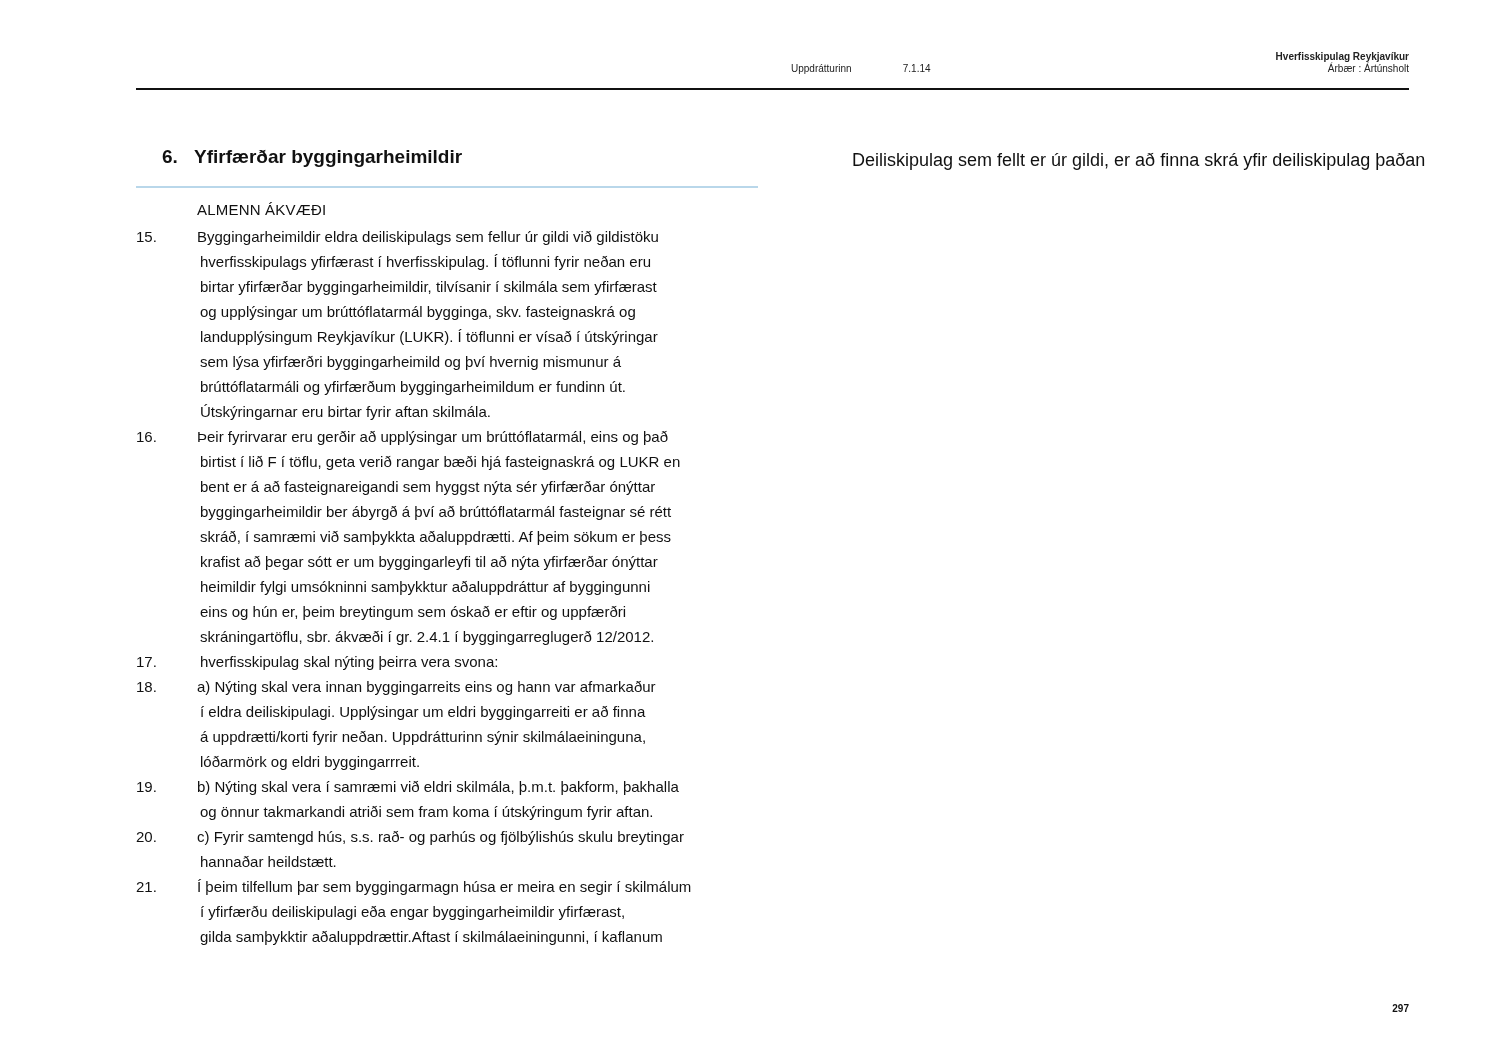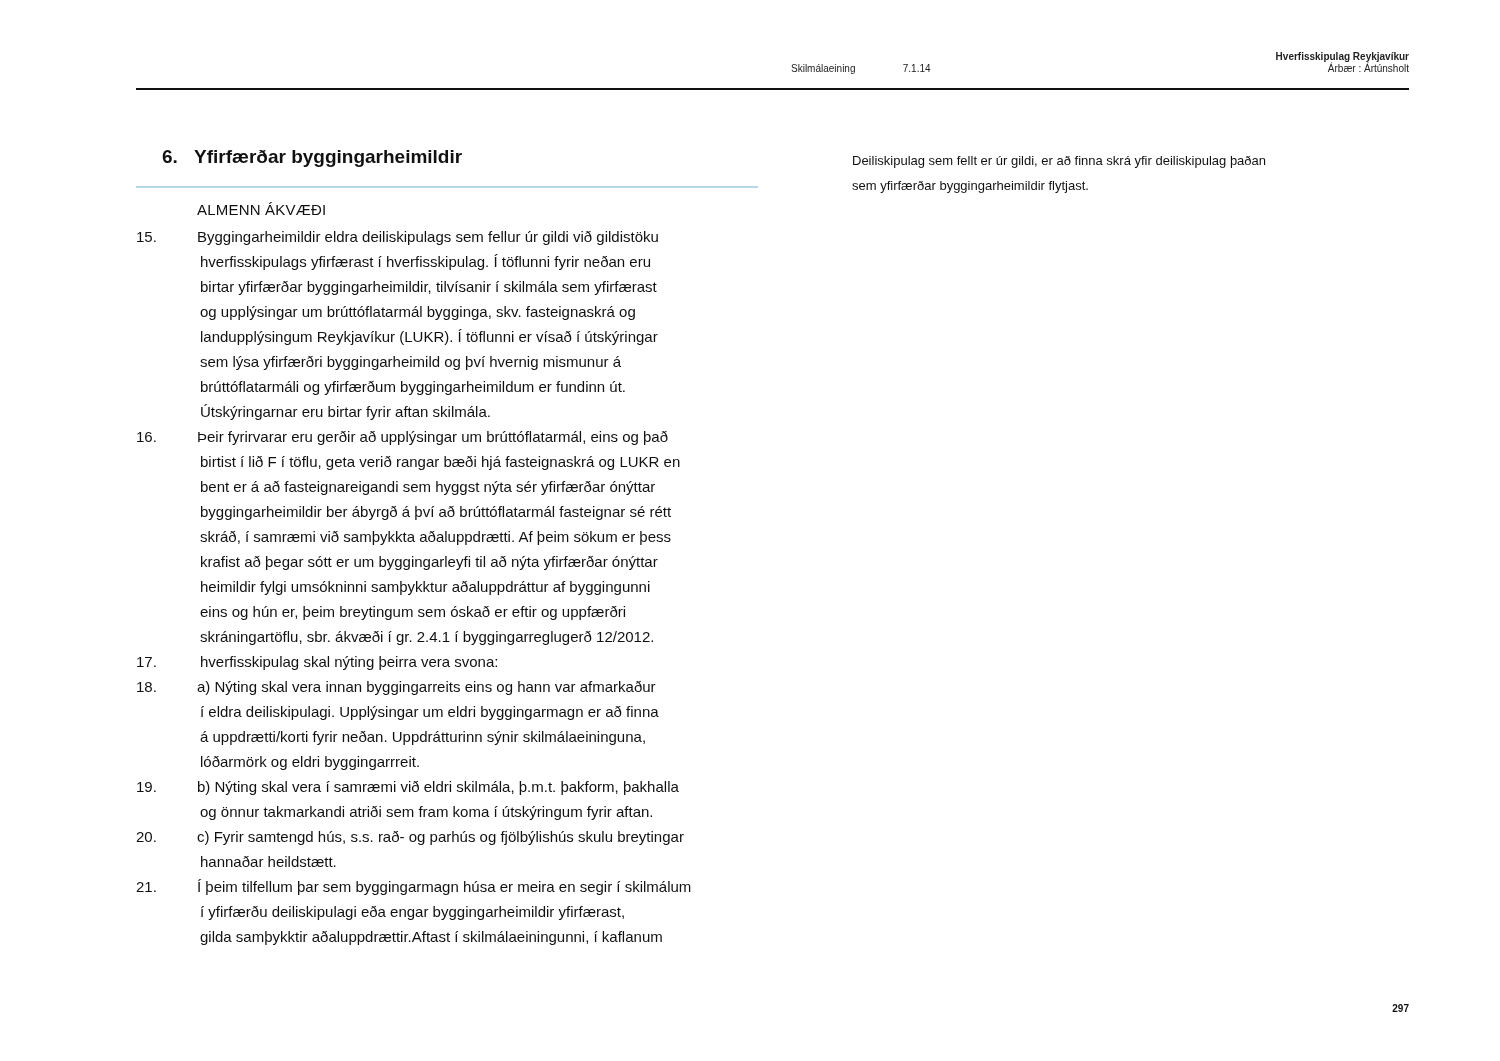--- a/index.html
+++ b/index.html
@@ -20,30 +20,30 @@
     .blue-rule { position: absolute; top: 186px; left: 136px; width: 622px; height: 2px; background: #b9d7ea; }
 
     .subhead { position: absolute; top: 201px; left: 197px; font-size: 15px; font-weight: normal; letter-spacing: 0.2px; }
 
     .list { position: absolute; top: 224px; left: 136px; width: 620px; font-size: 15px; line-height: 25px; }
     .item { position: relative; padding-left: 61px; }
     .item .n { position: absolute; left: 0; top: 0; }
     .item .line { display: block; white-space: nowrap; }
     .item .line.cont { padding-left: 3px; }
 
-    .right-col { position: absolute; top: 148px; left: 852px; width: 560px; font-size: 13px; line-height: 25px; }
+    .right-col { position: absolute; top: 148px; left: 852px; width: 560px; font-size: 18px; line-height: 25px; }
     .right-col .line { display: block; white-space: nowrap; }
 
     .page-num { position: absolute; top: 1003px; right: 91px; font-size: 10px; font-weight: bold; }
   </style>
 </head>
 <body>
 
 <div class="hdr-left">
-  <span class="hdr-section">Skilmálaeining</span>
+  <span class="hdr-section">Uppdrátturinn</span>
   <span>7.1.14</span>
 </div>
 <div class="hdr-right">
   <div class="t">Hverfisskipulag Reykjavíkur</div>
   <div>Árbær : Ártúnsholt</div>
 </div>
 <div class="hdr-rule"></div>
 
 <div class="h1">
   <span class="num">6.</span><span>Yfirfærðar byggingarheimildir</span>
@@ -76,21 +76,21 @@
       <span class="line cont">eins og hún er, þeim breytingum sem óskað er eftir og uppfærðri</span>
       <span class="line cont">skráningartöflu, sbr. ákvæði í gr. 2.4.1 í byggingarreglugerð 12/2012.</span>
     </div>
     <div class="item">
       <span class="n">17.</span>
       <span class="line cont">hverfisskipulag skal nýting þeirra vera svona:</span>
     </div>
     <div class="item">
       <span class="n">18.</span>
       <span class="line">a)    Nýting skal vera innan byggingarreits eins og hann var afmarkaður</span>
-      <span class="line cont">í eldra deiliskipulagi. Upplýsingar um eldri byggingarmagn er að finna</span>
+      <span class="line cont">í eldra deiliskipulagi. Upplýsingar um eldri byggingarreiti er að finna</span>
       <span class="line cont">á uppdrætti/korti fyrir neðan. Uppdrátturinn sýnir skilmálaeininguna,</span>
       <span class="line cont">lóðarmörk og eldri byggingarrreit.</span>
     </div>
     <div class="item">
       <span class="n">19.</span>
       <span class="line">b)    Nýting skal vera í samræmi við eldri skilmála, þ.m.t. þakform, þakhalla</span>
       <span class="line cont">og önnur takmarkandi atriði sem fram koma í útskýringum fyrir aftan.</span>
     </div>
     <div class="item">
       <span class="n">20.</span>
@@ -100,16 +100,15 @@
     <div class="item">
       <span class="n">21.</span>
       <span class="line">Í þeim tilfellum þar sem byggingarmagn húsa er meira en segir í skilmálum</span>
       <span class="line cont">í yfirfærðu deiliskipulagi eða engar byggingarheimildir yfirfærast,</span>
       <span class="line cont">gilda samþykktir aðaluppdrættir.Aftast í skilmálaeiningunni, í kaflanum</span>
     </div>
   </div>
 
 <div class="right-col" id="rightcol">
     <span class="line">Deiliskipulag sem fellt er úr gildi, er að finna skrá yfir deiliskipulag þaðan</span>
-    <span class="line">sem yfirfærðar byggingarheimildir flytjast.</span>
   </div>
 
 <div class="page-num">297</div>
 
 </body></html>

